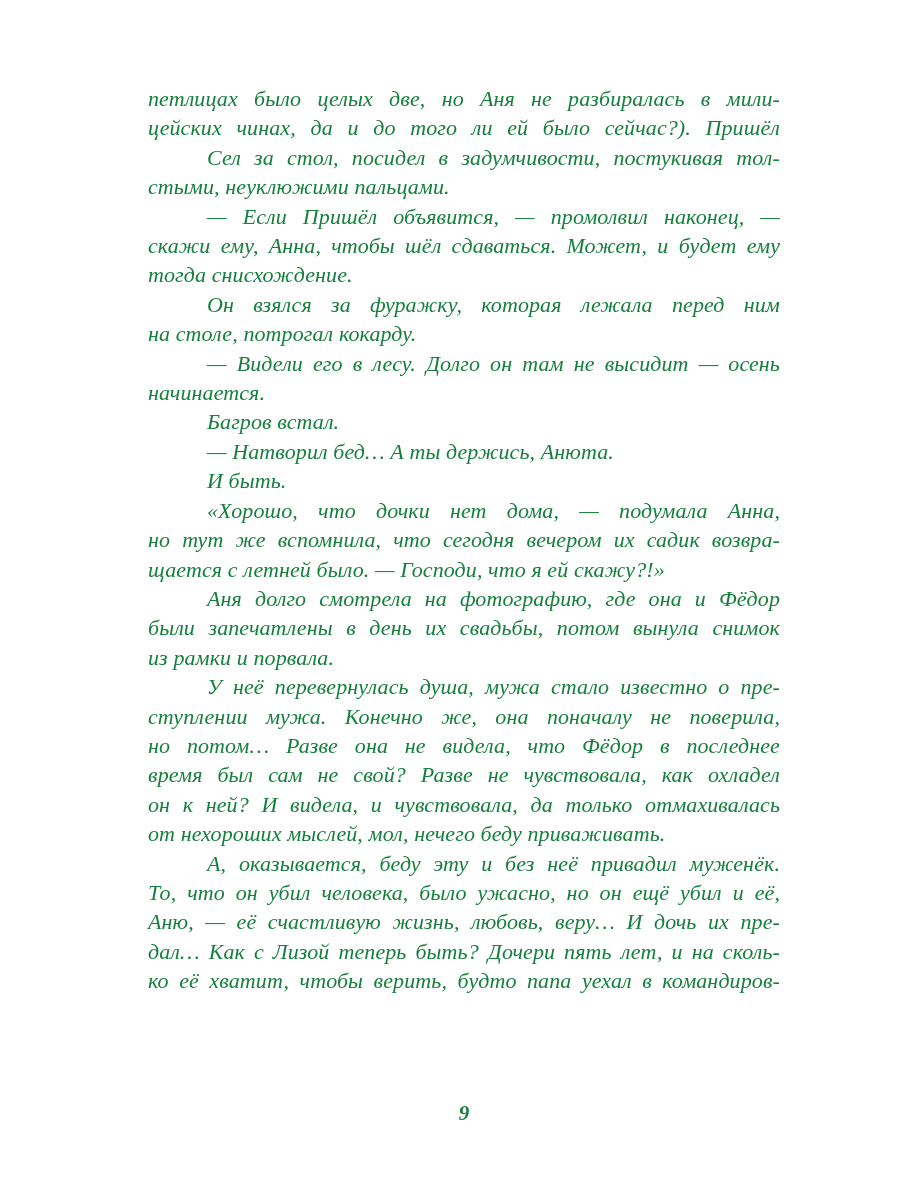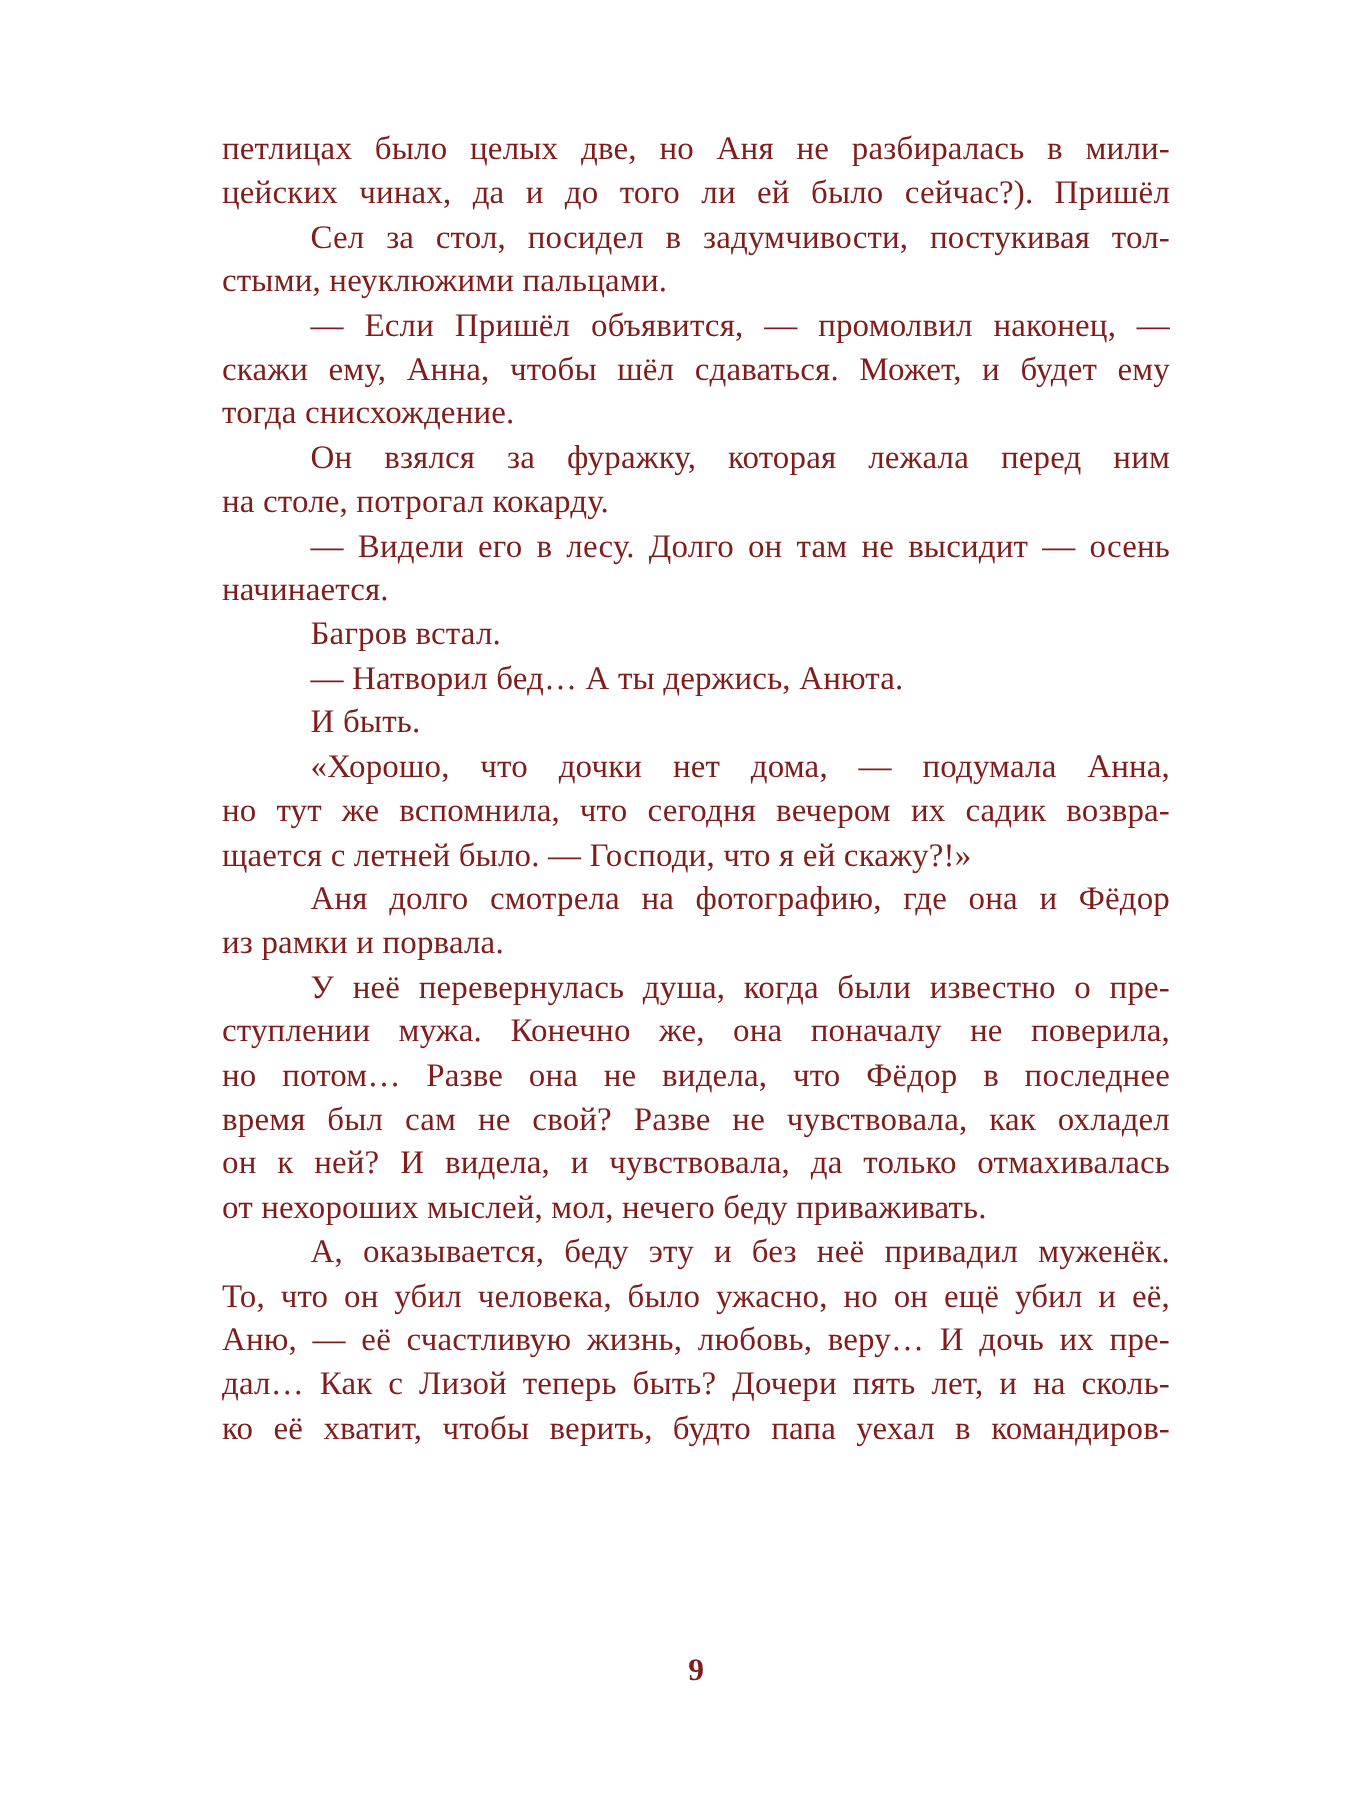--- a/index.html
+++ b/index.html
@@ -9,21 +9,22 @@
     height: 1200px;
     background: #ffffff;
   }
   .page {
     position: relative;
     width: 900px;
     height: 1200px;
     background: #ffffff;
     overflow: hidden;
     font-family: "Liberation Serif", "DejaVu Serif", serif;
-    color: #7f1d1d;
+    color: #15803d;
+    font-style: italic;
   }
   .text-block {
     position: absolute;
     left: 148px;
     top: 84px;
     width: 632px;
     font-size: 22px;
     line-height: 29.4px;
     letter-spacing: 0.1px;
   }
@@ -89,24 +90,25 @@
       <p class="para indent">
         <span class="line line-first line-end">И быть.</span>
       </p>
       <p class="para indent">
         <span class="line line-first">«Хорошо, что дочки нет дома, — подумала Анна,</span>
         <span class="line">но тут же вспомнила, что сегодня вечером их садик возвра-</span>
         <span class="line line-end">щается с летней было. — Господи, что я ей скажу?!»</span>
       </p>
       <p class="para indent">
         <span class="line line-first">Аня долго смотрела на фотографию, где она и Фёдор</span>
+        <span class="line">были запечатлены в день их свадьбы, потом вынула снимок</span>
         <span class="line line-end">из рамки и порвала.</span>
       </p>
       <p class="para indent">
-        <span class="line line-first">У неё перевернулась душа, когда были известно о пре-</span>
+        <span class="line line-first">У неё перевернулась душа, мужа стало известно о пре-</span>
         <span class="line">ступлении мужа. Конечно же, она поначалу не поверила,</span>
         <span class="line">но потом… Разве она не видела, что Фёдор в последнее</span>
         <span class="line">время был сам не свой? Разве не чувствовала, как охладел</span>
         <span class="line">он к ней? И видела, и чувствовала, да только отмахивалась</span>
         <span class="line line-end">от нехороших мыслей, мол, нечего беду приваживать.</span>
       </p>
       <p class="para indent">
         <span class="line line-first">А, оказывается, беду эту и без неё привадил муженёк.</span>
         <span class="line">То, что он убил человека, было ужасно, но он ещё убил и её,</span>
         <span class="line">Аню, — её счастливую жизнь, любовь, веру… И дочь их пре-</span>

